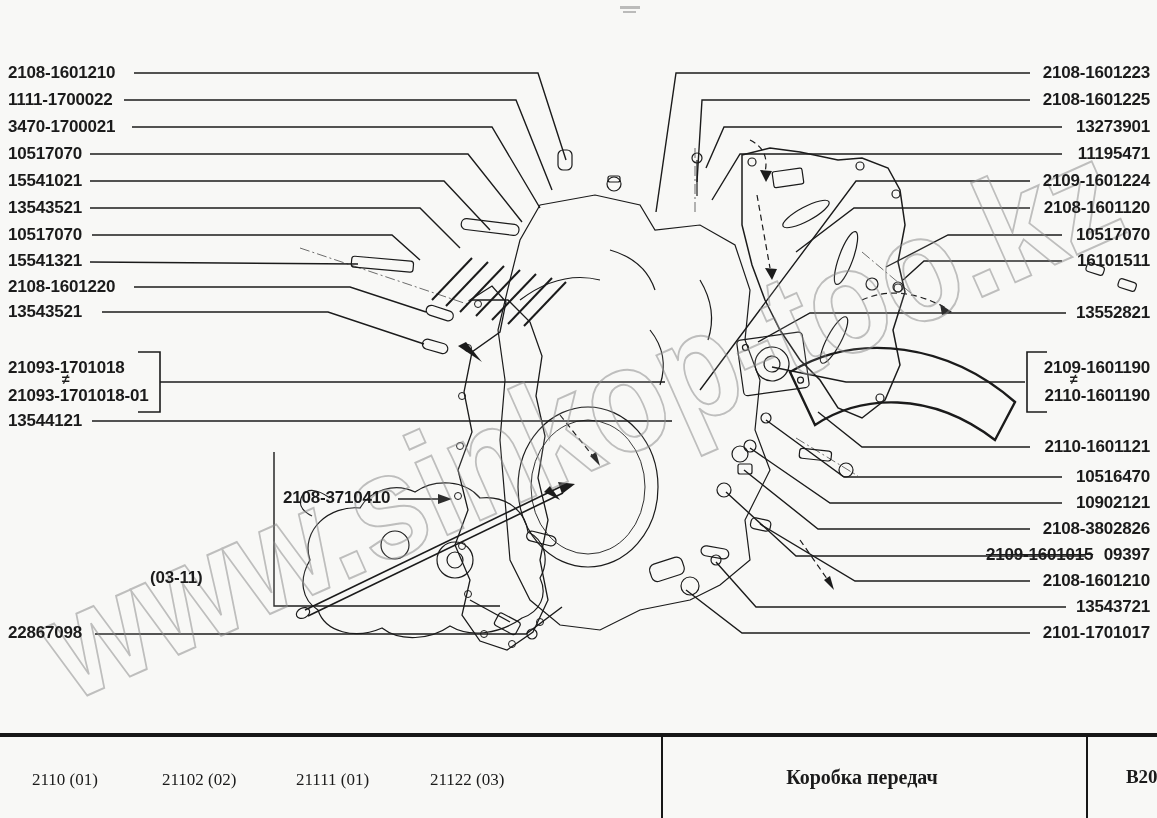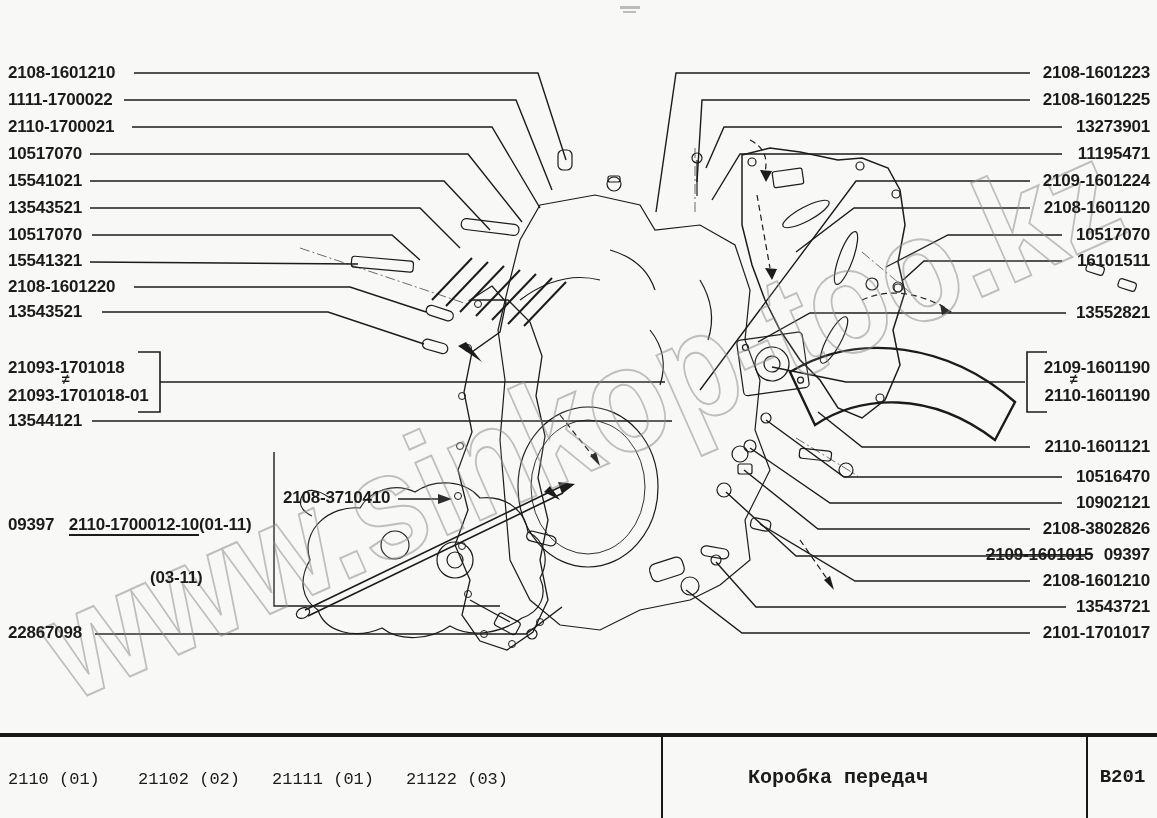--- a/index.html
+++ b/index.html
@@ -5,21 +5,21 @@
   html,body{margin:0;padding:0;}
   .page{position:relative;width:1157px;height:818px;background:#f8f8f6;overflow:hidden;
         font-family:"Liberation Sans",sans-serif;color:#1b1b1b;}
   svg.art{position:absolute;left:0;top:0;}
   .lbl{position:absolute;font-size:17px;font-weight:bold;letter-spacing:-0.2px;white-space:nowrap;line-height:20px;}
   .neq{position:absolute;font-size:14px;font-weight:bold;line-height:14px;}
   .u{border-bottom:2px solid #1b1b1b;}
   .lt{text-decoration:line-through;}
   .rule{position:absolute;left:0;width:1157px;background:#171717;}
   .vdiv{position:absolute;top:737px;height:81px;width:2px;background:#171717;}
-  .cell{position:absolute;font-family:Liberation Mono, monospace;white-space:nowrap;}
+  .cell{position:absolute;font-family:Liberation Serif, serif;white-space:nowrap;margin-left:24px;}
   .artifact{position:absolute;background:#9a9a9a;opacity:.65;}
 </style>
 </head>
 <body>
 
 <div class="page">
 
   <svg class="art" width="1157" height="818" viewBox="0 0 1157 818">
 
     <g stroke="#1b1b1b" stroke-width="1.4" fill="none">
@@ -198,39 +198,35 @@
     </g>
 
     <text x="585" y="470" text-anchor="middle" transform="rotate(-24 585 430)" font-family="Liberation Sans, sans-serif" font-weight="bold" font-size="150" textLength="1160" lengthAdjust="spacingAndGlyphs" fill="rgba(248,248,246,0.15)" stroke="#8f8f8f" stroke-width="2" opacity="0.55">www.sinkop-too.kz</text>
   </svg>
 
   <div class="artifact" style="left:620px;top:6px;width:20px;height:3px;"></div>
   <div class="artifact" style="left:623px;top:11px;width:13px;height:2px;"></div>
 
   <div class="lbl" style="left:8px;top:63px">2108-1601210</div>
   <div class="lbl" style="left:8px;top:90px">1111-1700022</div>
-  <div class="lbl" style="left:8px;top:117px">2110-1700021</div>
+  <div class="lbl" style="left:8px;top:117px">3470-1700021</div>
   <div class="lbl" style="left:8px;top:144px">10517070</div>
   <div class="lbl" style="left:8px;top:171px">15541021</div>
   <div class="lbl" style="left:8px;top:198px">13543521</div>
   <div class="lbl" style="left:8px;top:225px">10517070</div>
   <div class="lbl" style="left:8px;top:251px">15541321</div>
   <div class="lbl" style="left:8px;top:277px">2108-1601220</div>
   <div class="lbl" style="left:8px;top:302px">13543521</div>
   <div class="lbl" style="left:8px;top:358px">21093-1701018</div>
   <div class="neq" style="left:62px;top:372px">≠</div>
   <div class="lbl" style="left:8px;top:386px">21093-1701018-01</div>
   <div class="lbl" style="left:8px;top:411px">13544121</div>
 
   <div class="lbl" style="left:283px;top:488px">2108-3710410</div>
 
-  <div class="lbl" style="left:8px;top:515px">
-    <span>09397</span>
-    <span class="u" style="margin-left:10px">2110-1700012-10</span><span>(01-11)</span>
-  </div>
   <div class="lbl" style="left:150px;top:568px">(03-11)</div>
 
   <div class="lbl" style="left:8px;top:623px">22867098</div>
 
   <div class="lbl" style="right:7px;top:63px">2108-1601223</div>
   <div class="lbl" style="right:7px;top:90px">2108-1601225</div>
   <div class="lbl" style="right:7px;top:117px">13273901</div>
   <div class="lbl" style="right:7px;top:144px">11195471</div>
   <div class="lbl" style="right:7px;top:171px">2109-1601224</div>
   <div class="lbl" style="right:7px;top:198px">2108-1601120</div>

